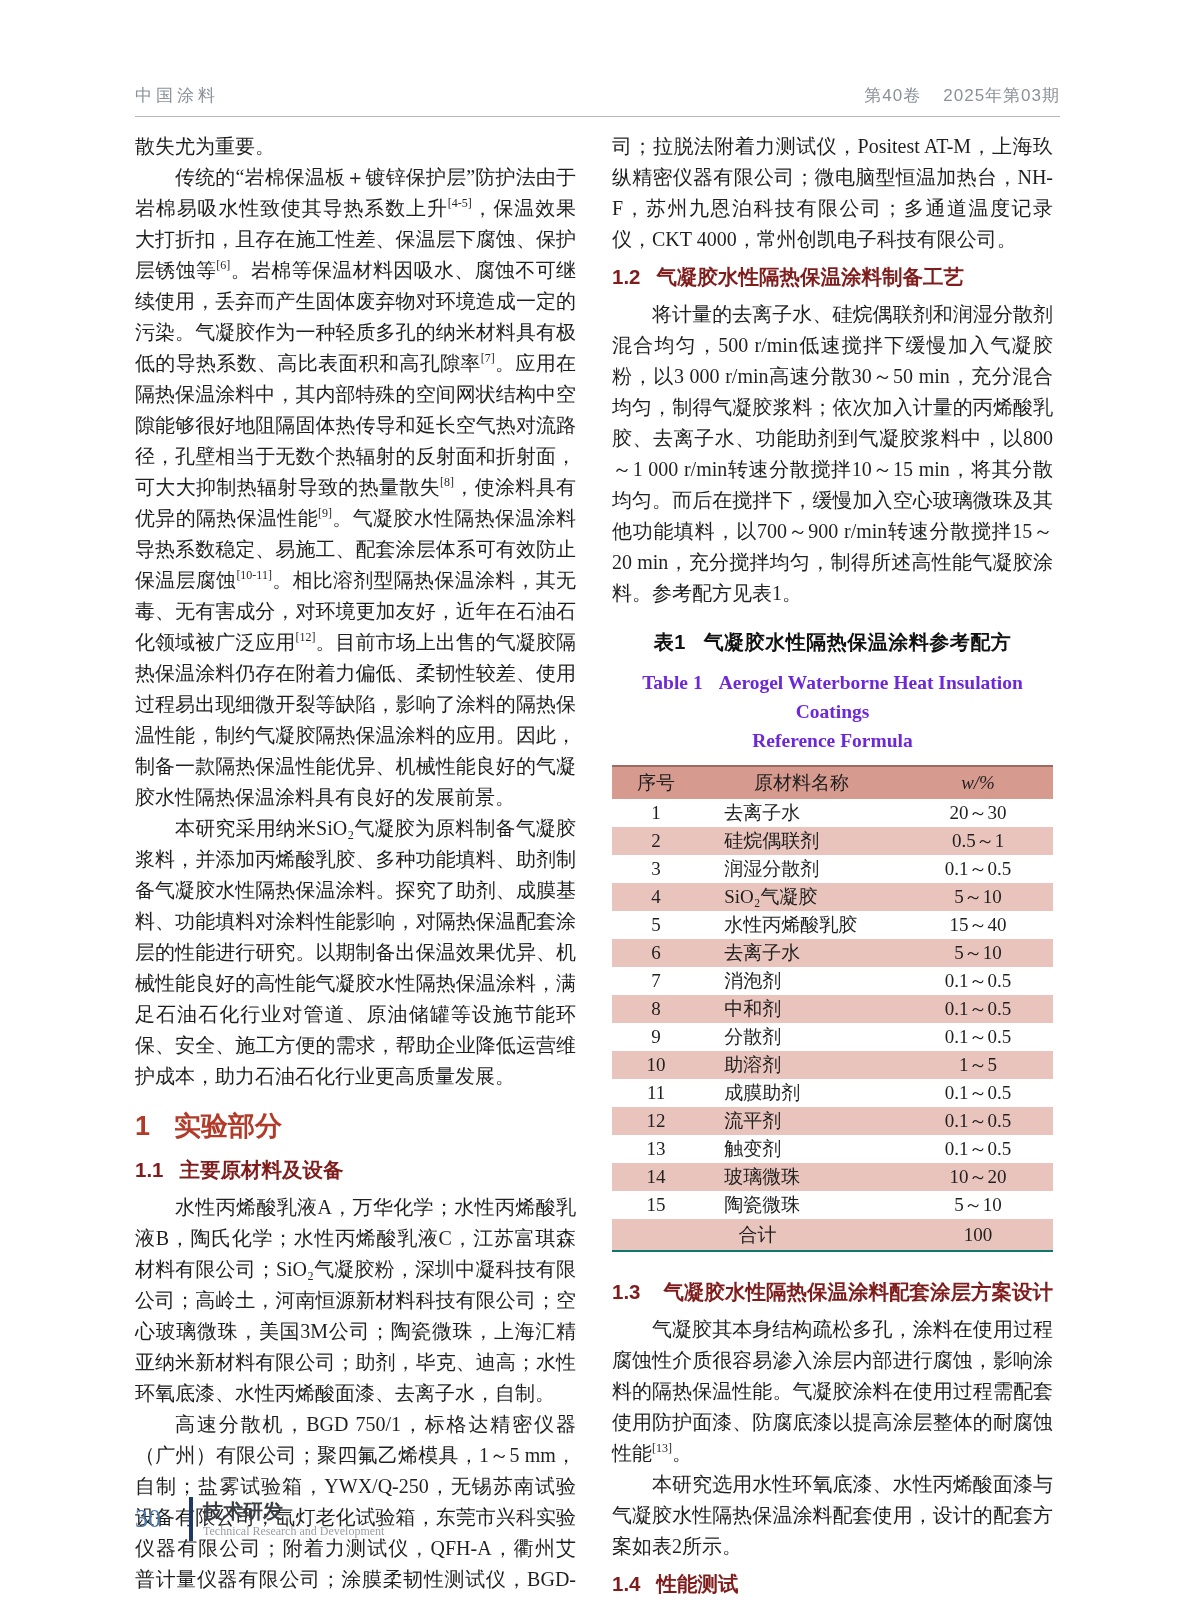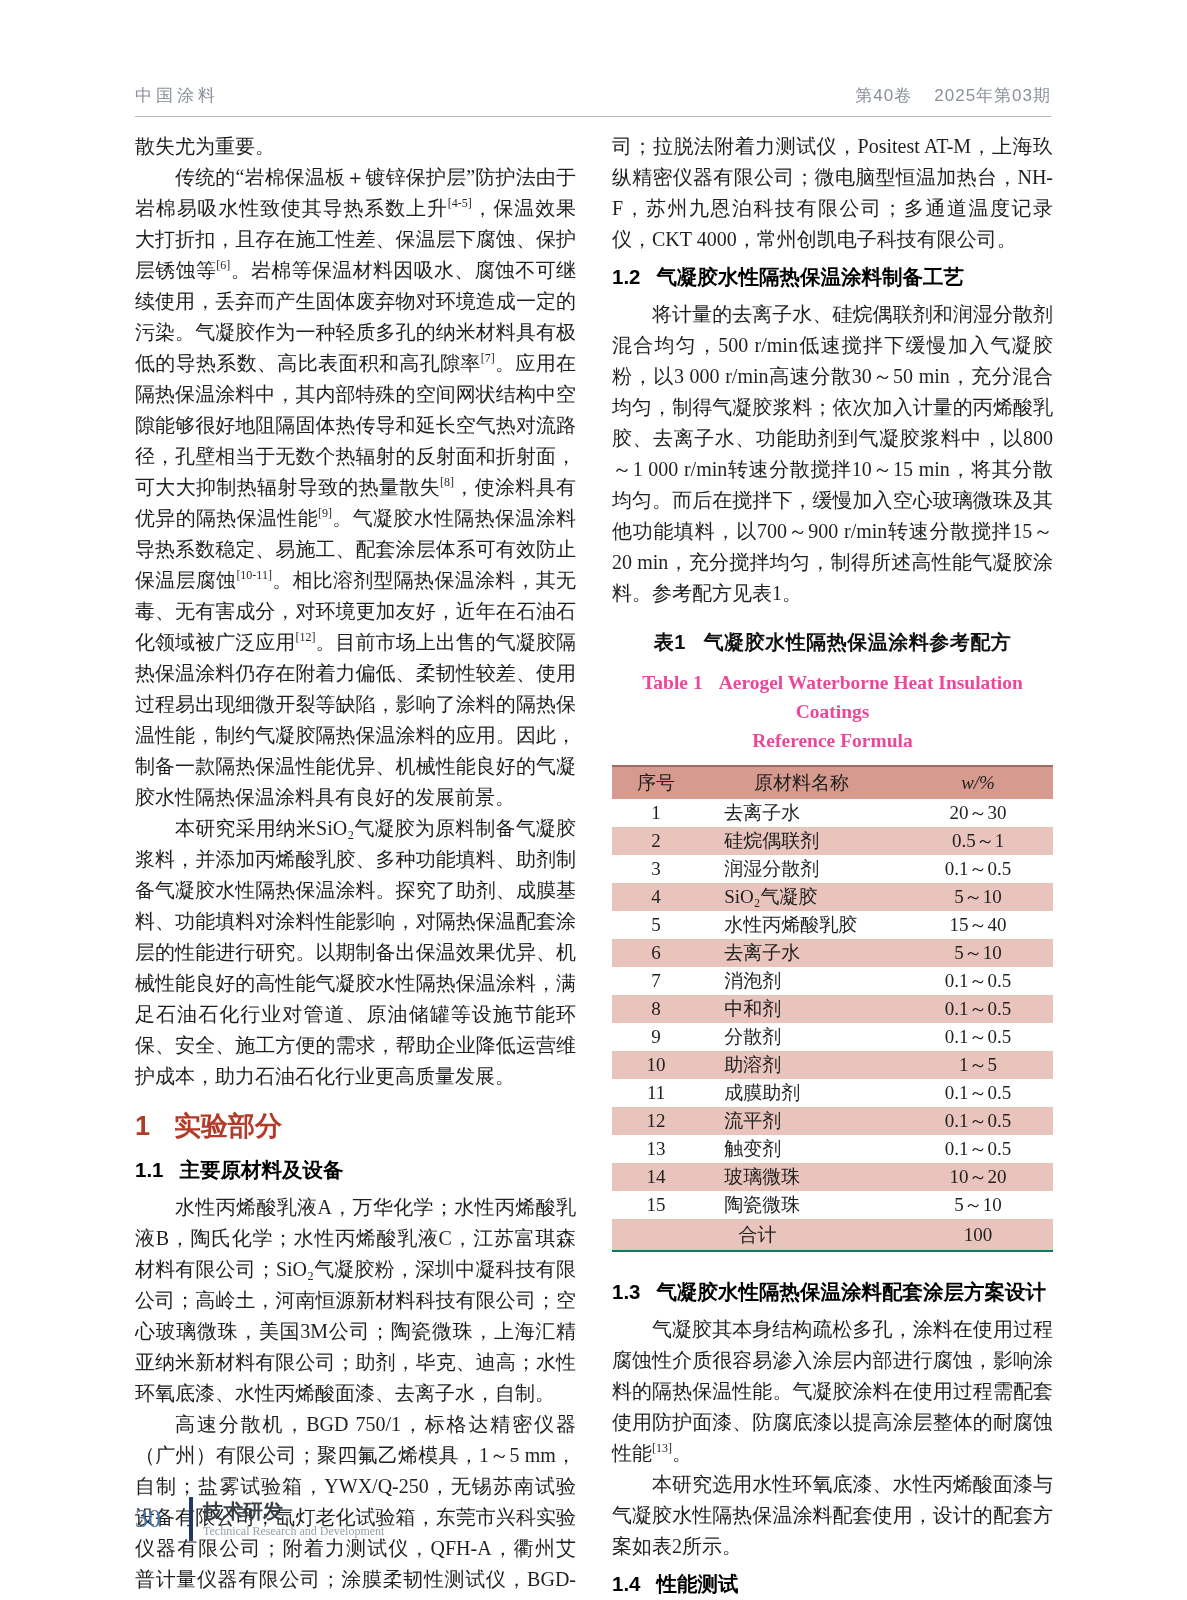--- a/index.html
+++ b/index.html
@@ -8,21 +8,21 @@
     position:relative;
     width:1187px; height:1600px;
     margin:0 auto;
     background:#ffffff;
     font-family:"Liberation Serif","DejaVu Serif",serif;
     color:#1f1f1f;
     overflow:hidden;
   }
   
   .runhead {
-    position:absolute; left:135px; right:136px; top:84px;
+    position:absolute; left:135px; right:127px; top:84px;
     display:flex; justify-content:space-between; align-items:flex-end;
     padding-bottom:9px;
     border-bottom:1.5px solid #b4b8bc;
     font-family:"Liberation Sans","DejaVu Sans",sans-serif;
     font-size:17px; color:#8a9099;gap:36px;
   }
   .runhead .journal { letter-spacing:4px; }
   .runhead .vol-issue span { letter-spacing:1px; }
   .runhead .vol { margin-right:22px; }
   
@@ -38,33 +38,33 @@
   p.ind { text-indent:2em; }
   p.body sup { font-size:12px; line-height:0; }
   
   .h-l1 {
     font-family:"Liberation Sans","DejaVu Sans",sans-serif;
     color:#b13a28; font-weight:bold; font-size:27px;
     margin:16px 0 12px 0; display:flex; gap:24px; align-items:baseline;
   }
   .h-l2 {
     font-family:"Liberation Sans","DejaVu Sans",sans-serif;
-    color:#000000; font-weight:bold; font-size:20.5px;
+    color:#7f1d1d; font-weight:bold; font-size:20.5px;
     margin:8px 0 8px 0; display:flex; gap:16px; align-items:baseline;
   }
   
   .tablewrap { margin:20px 0 14px 0; }
   .tbl-title-zh {
     font-family:"Liberation Sans","DejaVu Sans",sans-serif;
     font-weight:bold; font-size:20px; text-align:center; color:#111;
     margin-bottom:12px; letter-spacing:0.5px;
   }
   .tbl-title-zh .tno { margin-right:18px; }
   .tbl-title-en {
-    font-weight:bold; font-size:19.5px; text-align:center; color:#ec4899;
+    font-weight:bold; font-size:19.5px; text-align:center; color:#6d28d9;
     line-height:29px;
   }
   .tbl-title-en .tno { margin-right:16px; }
   table.formula {
     width:100%; border-collapse:collapse; margin-top:10px;
     font-size:19px; color:#1f1f1f;
   }
   table.formula thead tr {
     background:#d69a8e;
     border-top:2px solid #9b6a60;
@@ -243,21 +243,21 @@
             </tbody>
           <tfoot>
             <tr>
               <td colspan="2" style="text-align:center;">合计</td>
               <td class="c-val">100</td>
             </tr>
           </tfoot>
         </table>
       </div>
 
-      <div class="h-l2" style="margin-top:26px;">
+      <div class="h-l2" style="margin-top:26px;justify-content:space-between;">
         <span>1.3</span>
         <span>气凝胶水性隔热保温涂料配套涂层方案设计</span>
       </div>
 
       <p class="body ind">气凝胶其本身结构疏松多孔，涂料在使用过程腐蚀性介质很容易渗入涂层内部进行腐蚀，影响涂料的隔热保温性能。气凝胶涂料在使用过程需配套使用防护面漆、防腐底漆以提高涂层整体的耐腐蚀性能<sup>[13]</sup>。</p>
       <p class="body ind">本研究选用水性环氧底漆、水性丙烯酸面漆与气凝胶水性隔热保温涂料配套使用，设计的配套方案如表2所示。</p>
 
       <div class="h-l2">
         <span>1.4</span>
         <span>性能测试</span>

